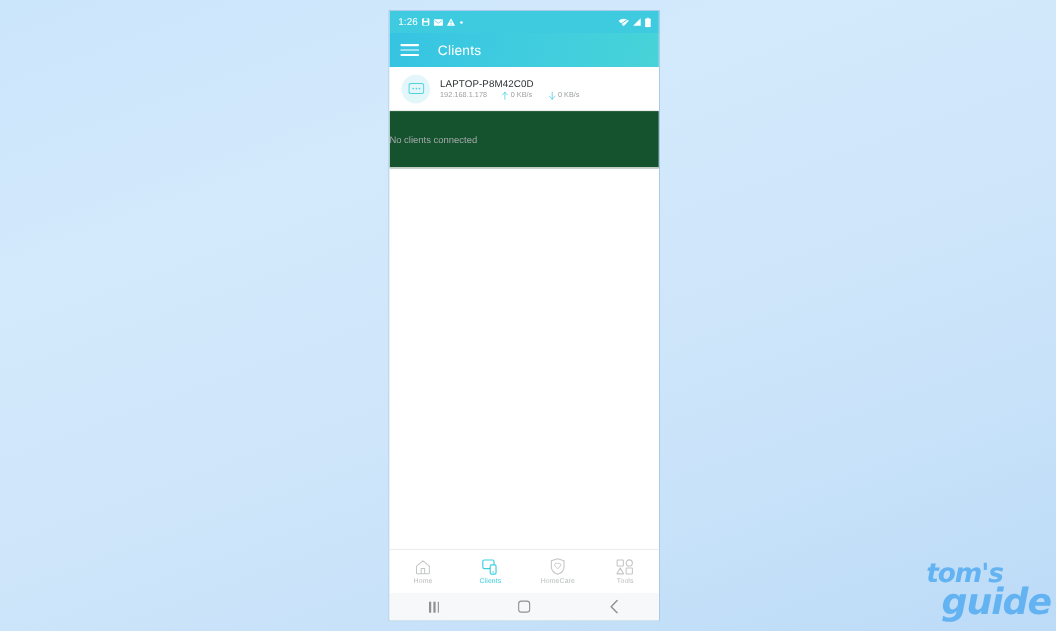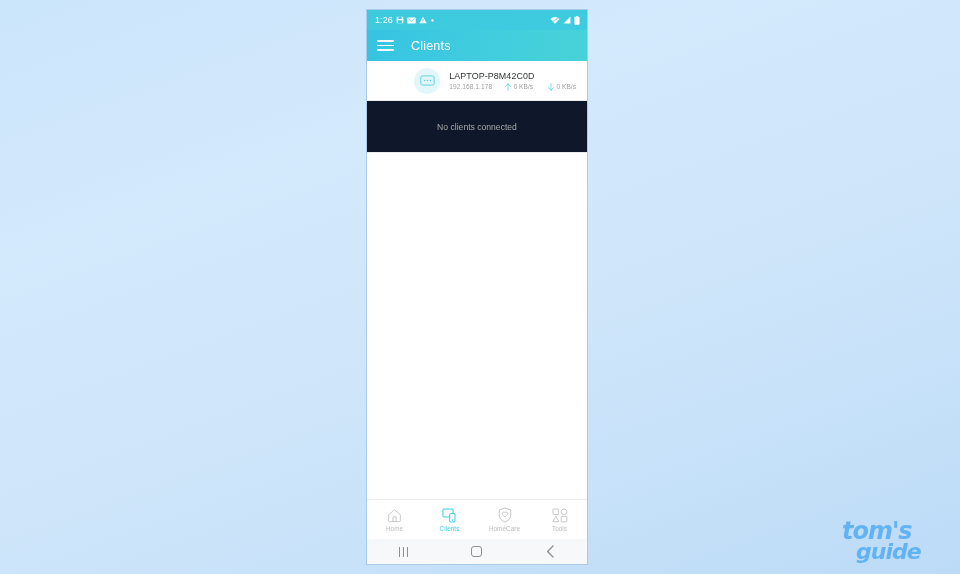--- a/index.html
+++ b/index.html
@@ -9,22 +9,22 @@
     font-family: "Liberation Sans", sans-serif;
   }
   body {
     background: linear-gradient(160deg, #cbe5fb 0%, #d3e9fc 28%, #cfe6fa 55%, #c6e1f9 78%, #bcdbf7 100%);
     position: relative;
   }
 
   
   #phone {
     position: absolute;
-    left: 366px; top: 9px;
-    width: 222px; height: 556px;
+    left: 353px; top: 9px;
+    width: 247px; height: 556px;
     background: #ffffff;
     border: 1px solid #a9cbe8;
     display: flex;
     flex-direction: column;
     overflow: hidden;
   }
 
   
   .statusbar {
     height: 20px;
@@ -80,42 +80,41 @@
   }
 
   
   .client-row {
     height: 40px;
     display: flex;
     align-items: center;
     padding: 0 11px;
     background: #ffffff;
     border-bottom: 1px solid #ececec;
-    justify-content: flex-end;
   }
   .client-icon-wrap {
     width: 26px; height: 26px;
     border-radius: 50%;
     background: #e3f6fa;
     display: flex; align-items: center; justify-content: center;
     flex: 0 0 auto;
   }
   .client-texts { margin-left: 9px; display: flex; flex-direction: column; gap: 2px; }
   .client-name { font-size: 8.9px; color: #2f3234; letter-spacing: .1px; }
   .client-meta { display: flex; align-items: center; font-size: 6.6px; color: #9b9ea0; }
   .client-ip { letter-spacing: .05px; }
   .spd { display: flex; align-items: center; gap: 2.5px; }
   .spd.up { margin-left: 13px; }
   .spd.down { margin-left: 15px; }
   .spd-val { font-size: 6.6px; color: #9b9ea0; }
 
   .empty-row {
     height: 52px;
-    display: flex; align-items: center; justify-content: center;
-    background: #0f172a;
+    display: flex; align-items: center; 
+    background: #14532d;
     border-bottom: 1px solid #ececec;
     font-size: 8.6px;
     color: #a7a9ab;
   }
 
   
   .tabbar {
     height: 40px;
     background: #ffffff;
     border-top: 1px solid #ececec;
@@ -153,21 +152,21 @@
     text-align: left;
     line-height: .88;
     color: #63b3f2;
     font-family: "DejaVu Sans", sans-serif;
     font-weight: bold;
     font-style: italic;
     user-select: none;
     margin-left: 32px;
   }
   #tg-logo .l1 { font-size: 24px; letter-spacing: -1px; display: block; padding-left: 2px; }
-  #tg-logo .l2 { font-size: 22px; letter-spacing: -1px; display: block; padding-left: 16px; }
+  #tg-logo .l2 { font-size: 33px; letter-spacing: -1px; display: block; padding-left: 16px; }
 </style>
 </head>
 <body>
 
 <div id="phone">
 
   <div class="statusbar">
     <div class="sb-left">
       <span class="sb-time">1:26</span>
       <svg class="sb-ico" width="8" height="8" viewBox="0 0 12 12">

